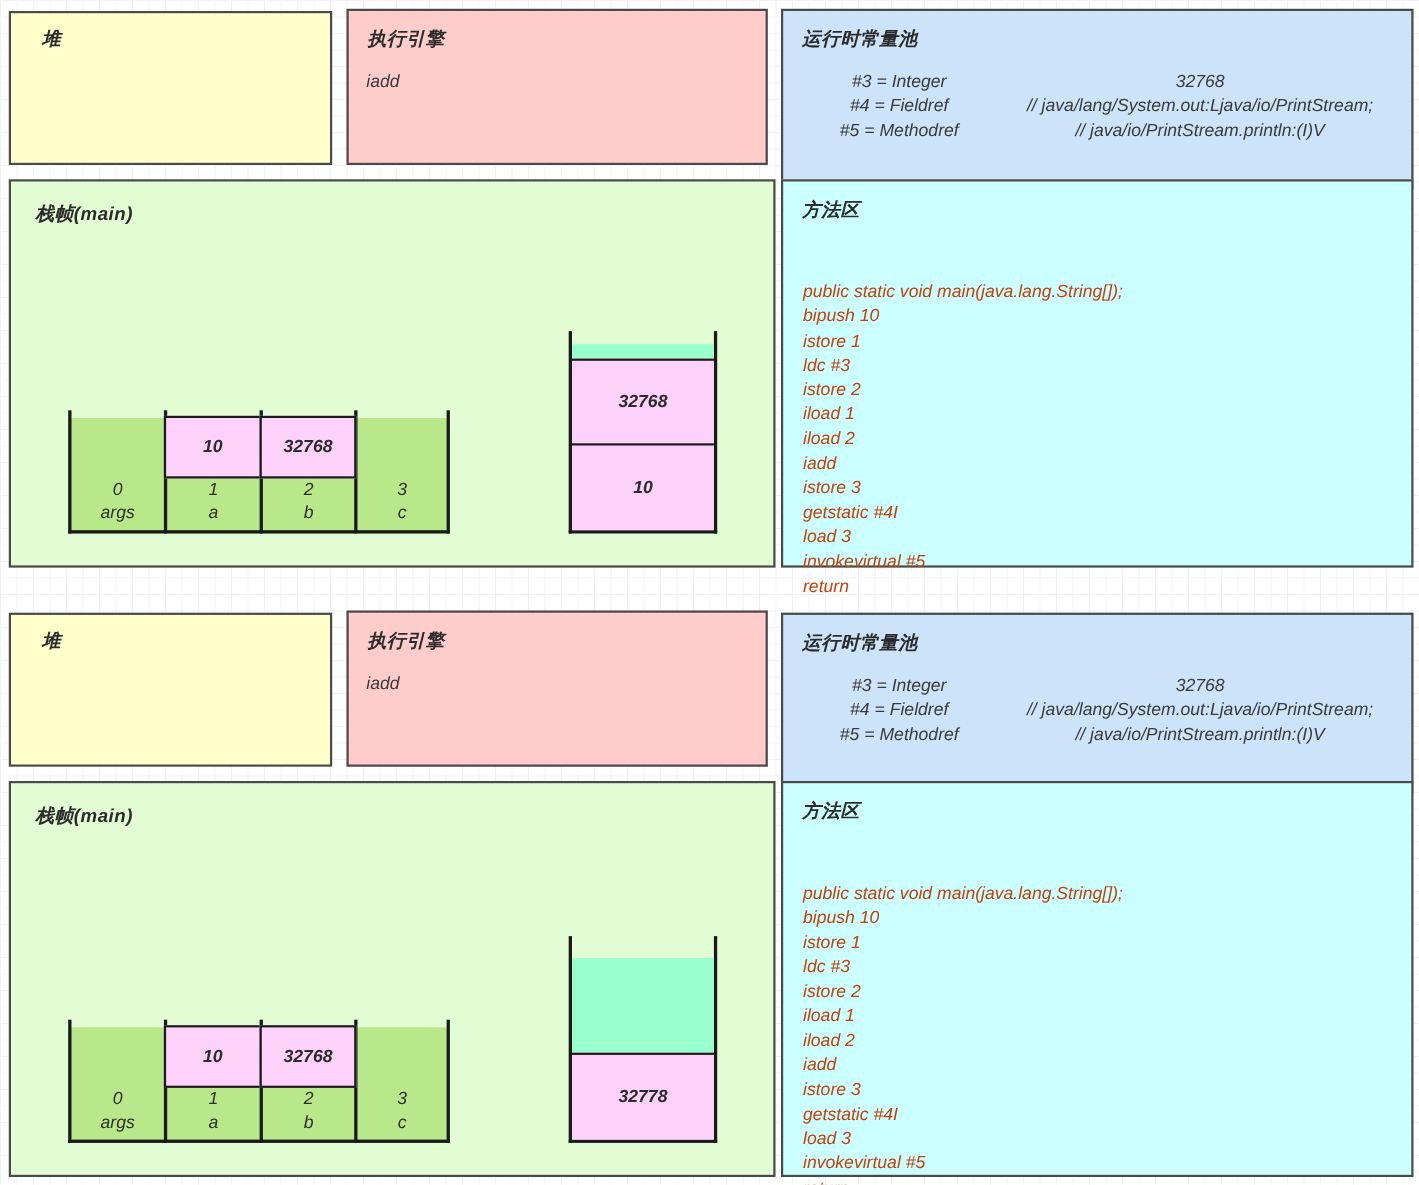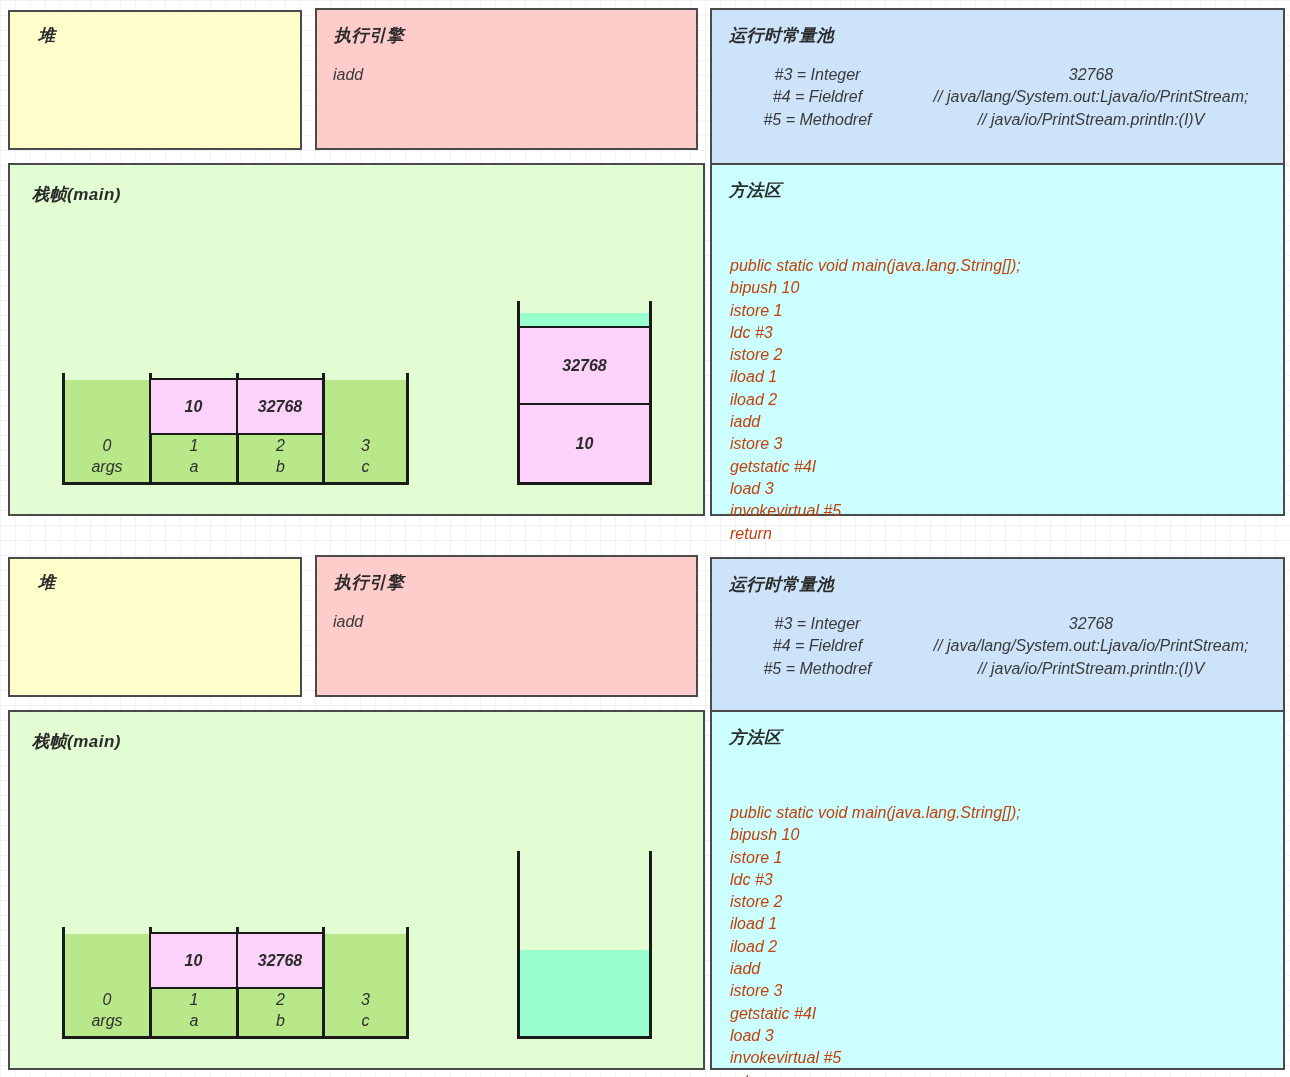--- a/index.html
+++ b/index.html
@@ -236,20 +236,21 @@
           <span>b</span>
         </div>
         <div class="slot s3">
           <span>3</span>
           <span>c</span>
         </div>
       </div>
 
       <div class="opstack">
         <div class="op-cell free" style="height:86px;"></div>
+        <div class="op-cell val" style="height:79px;">32778</div>
       </div>
     </div>
 
     <div class="box method-box">
       <div class="box-title">方法区</div>
       <div class="ma-lines">
         <div class="ma-line">public static void main(java.lang.String[]);</div>
         <div class="ma-line">bipush 10</div>
         <div class="ma-line">istore 1</div>
         <div class="ma-line">ldc #3</div>

